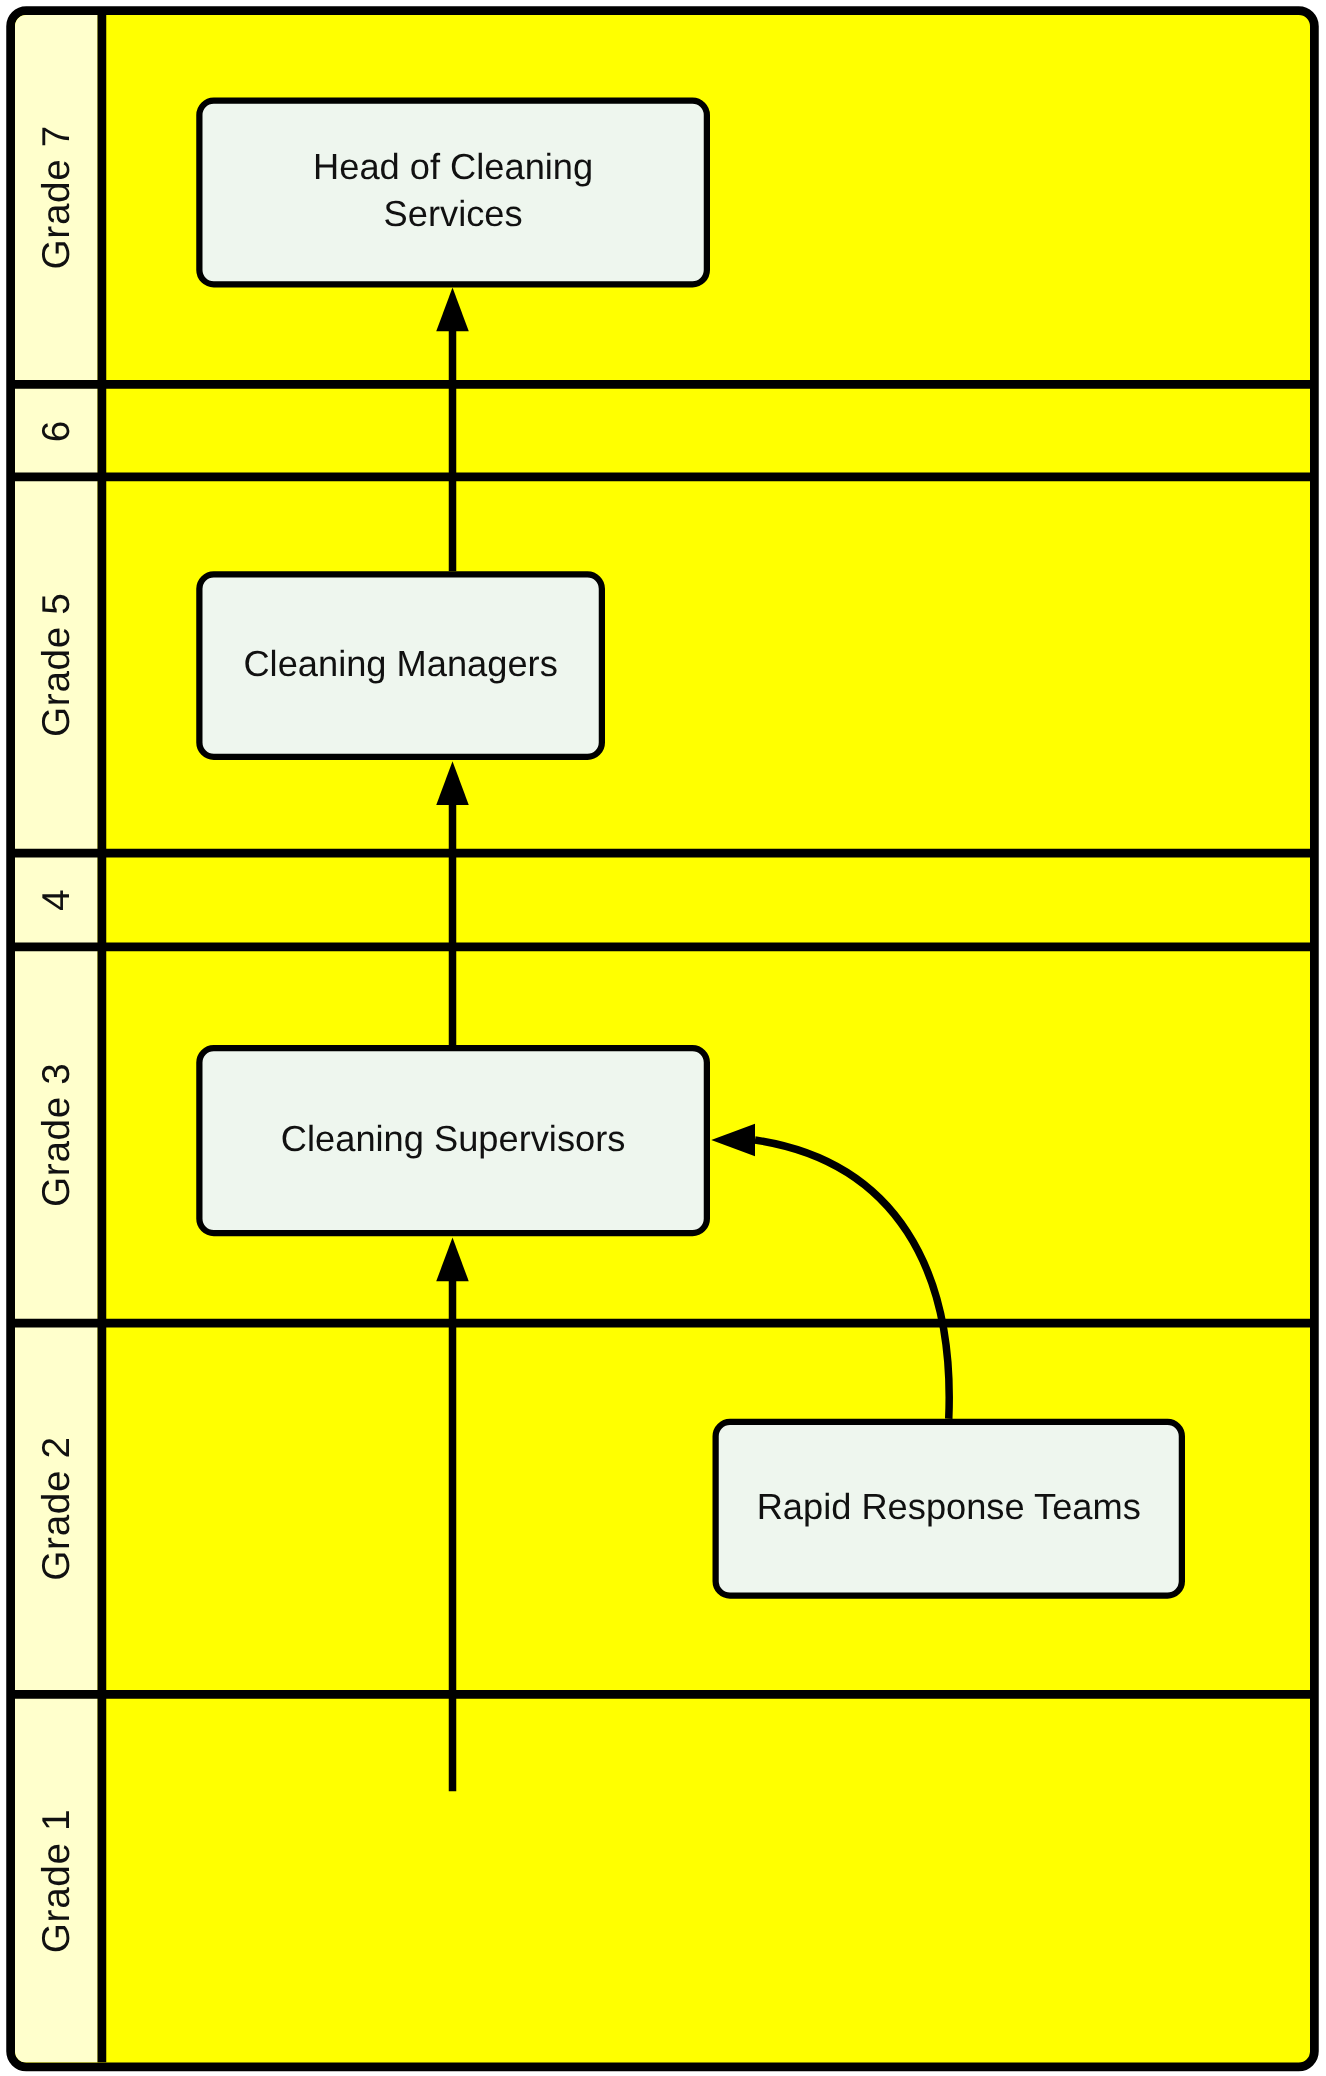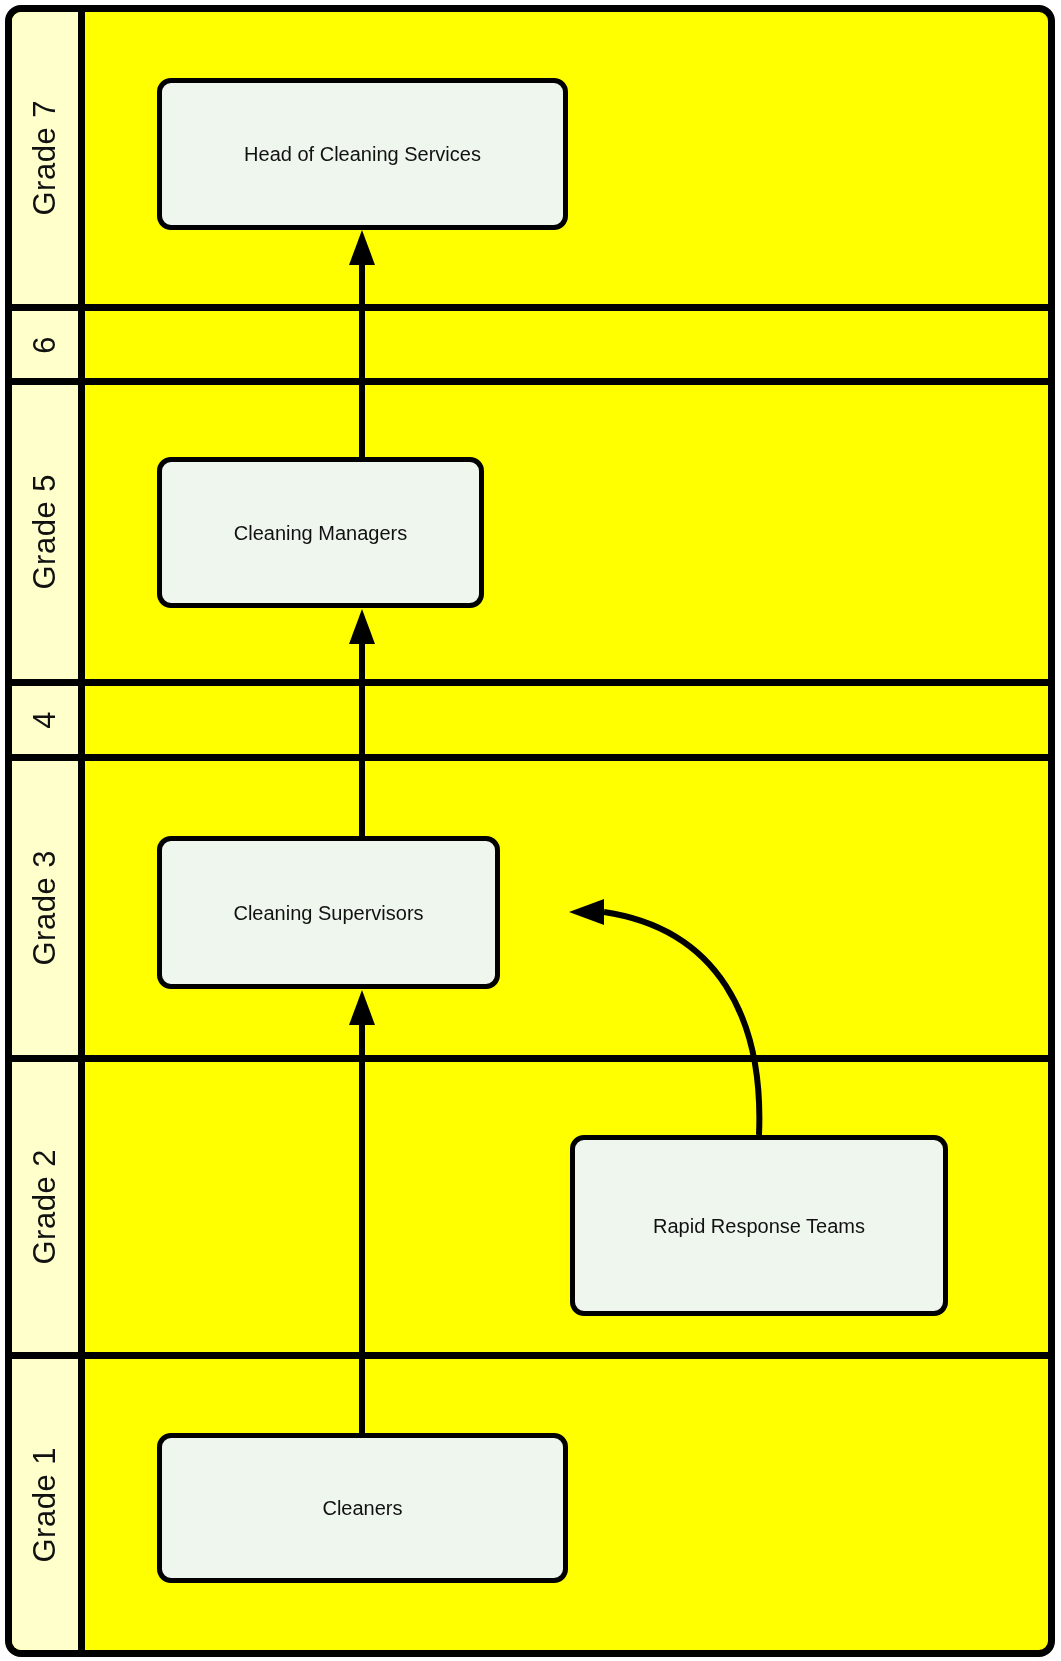--- a/index.html
+++ b/index.html
@@ -70,30 +70,30 @@
   .node {
     position: absolute;
     box-sizing: border-box;
     background: #eef6ee;
     border: 5px solid #000000;
     border-radius: 14px;
     display: flex;
     align-items: center;
     justify-content: center;
     text-align: center;
-    font-size: 20px;
+    font-size: 29px;
     color: #111111;
     line-height: 1.3;
   }
   .node .node-label { padding: 0 10px; }
   .node-head   { left: 145px; top: 66px;   width: 411px; height: 152px; }
   .node-head .node-label { max-width: 300px; }
   .node-mgr    { left: 145px; top: 445px;  width: 327px; height: 151px; }
-  .node-sup    { left: 145px; top: 824px;  width: 343px; height: 153px; }
-  .node-rrt    { left: 558px; top: 1123px; width: 378px; height: 181px; }
+  .node-sup    { left: 145px; top: 824px;  width: 411px; height: 153px; }
+  .node-rrt    { left: 558px; top: 1123px; width: 378px; height: 144px; }
   .node-clean  { left: 145px; top: 1421px; width: 411px; height: 150px; }
   .arrow-layer {
     position: absolute;
     left: 0; top: 0;
     width: 1036px;
     height: 1638px;
     pointer-events: none;
   }
 </style>
 </head>
@@ -164,19 +164,16 @@
       </div>
       <div class="node node-mgr">
         <span class="node-label">Cleaning Managers</span>
       </div>
       <div class="node node-sup">
         <span class="node-label">Cleaning Supervisors</span>
       </div>
       <div class="node node-rrt">
         <span class="node-label">Rapid Response Teams</span>
       </div>
-      <div class="node node-clean">
-        <span class="node-label">Cleaners</span>
-      </div>
 
     </div>
   </div>
 </div>
 
 </body></html>

